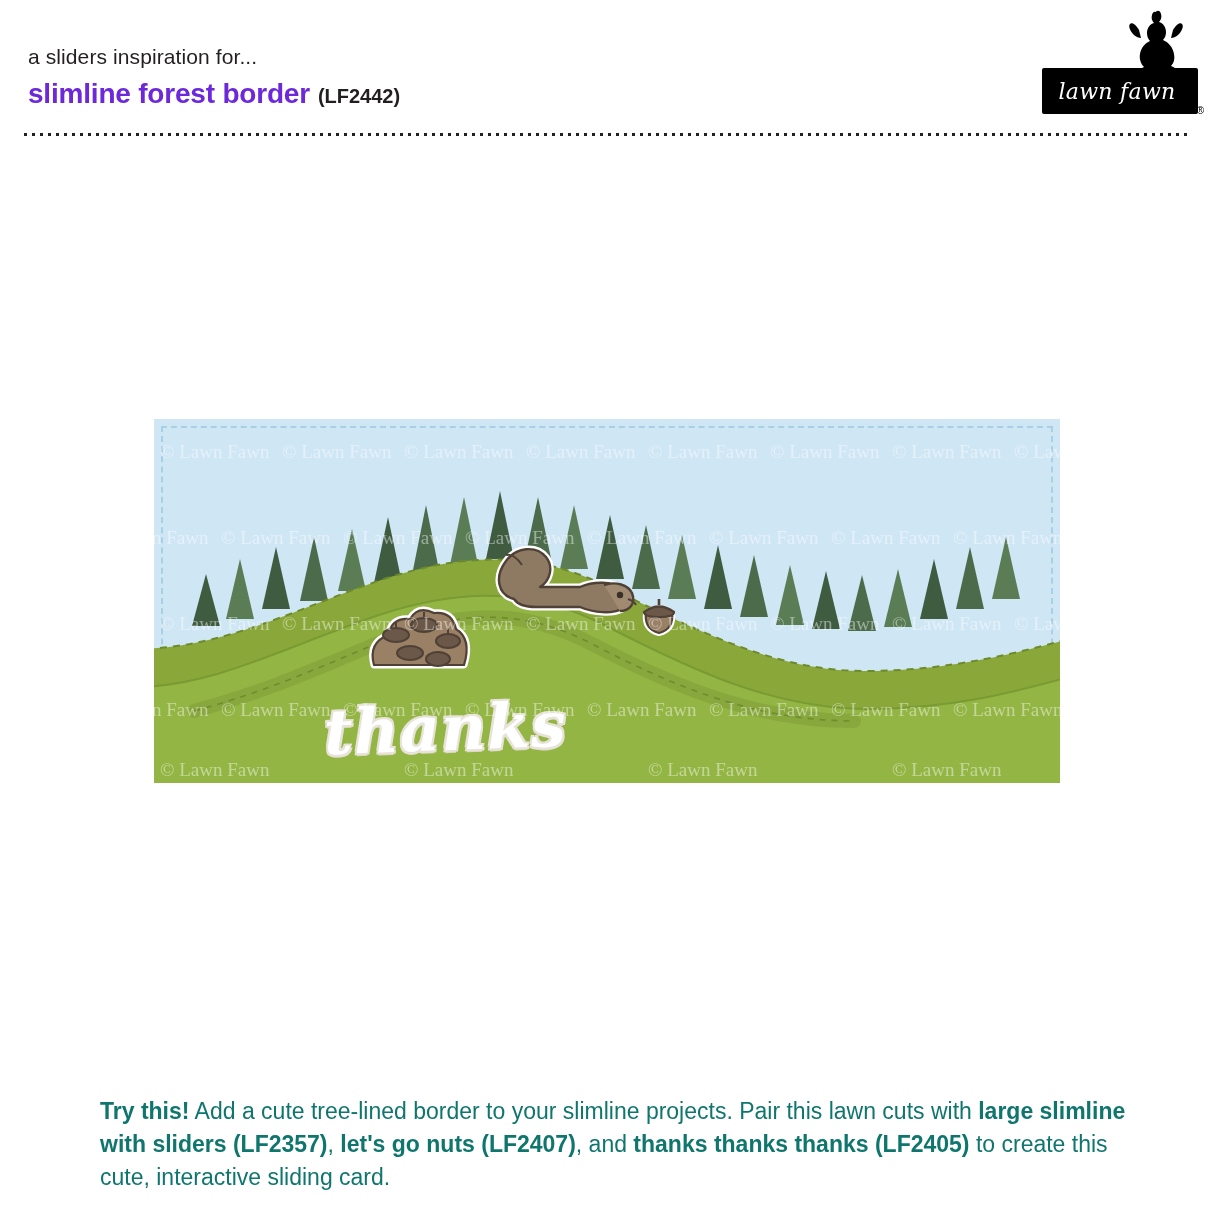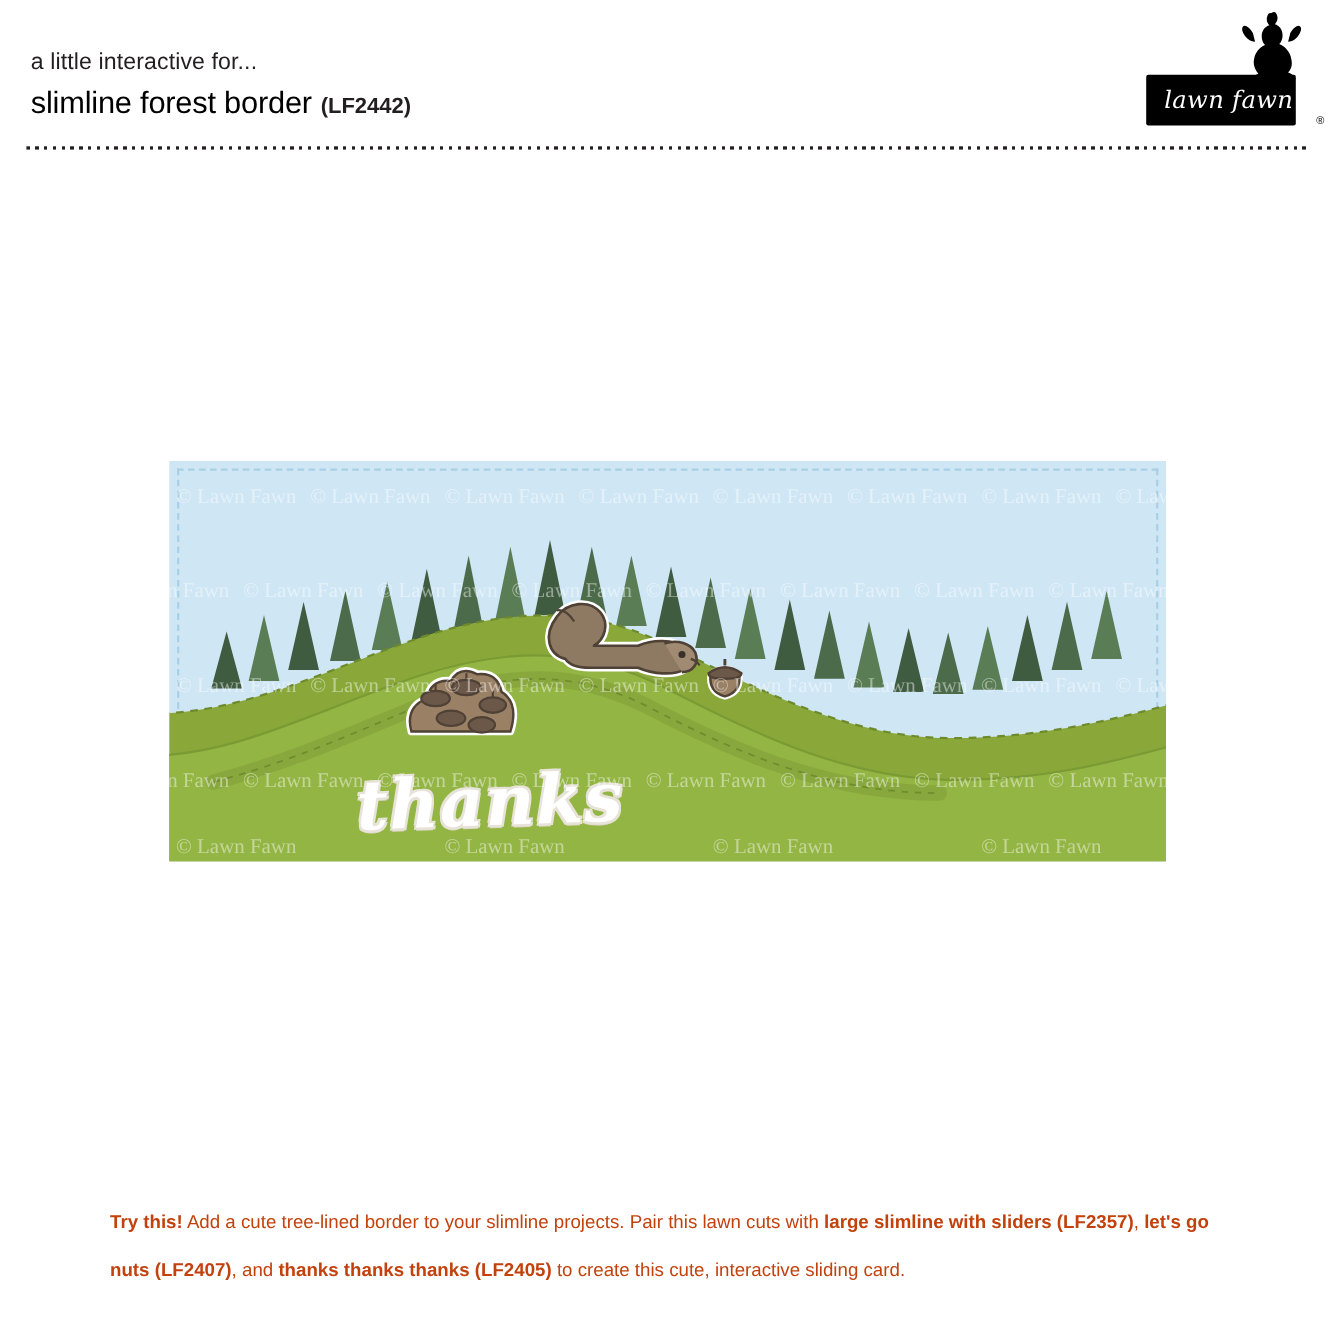--- a/index.html
+++ b/index.html
@@ -31,22 +31,22 @@
   }
   #header-title-row {
     position: absolute;
     left: 28px; top: 78px;
     display: flex;
     align-items: baseline;
     gap: 8px;
   }
   #header-title {
     font-size: 28px;
-    font-weight: normal;
-    color: #000000;
+    font-weight: bold;
+    color: #6d28d9;
     letter-spacing: -0.2px;
   }
   #header-sku {
     font-size: 20px;
     font-weight: bold;
     color: #231f20;
   }
 
   
   #logo {
@@ -60,21 +60,21 @@
     position: absolute;
     right: 8px;
     top: 0px;
     width: 56px;
     height: 62px;
   }
   #logo-wordmark {
     position: absolute;
     left: 0;
     top: 58px;
-    width: 136px;
+    width: 156px;
     height: 46px;
     background: #000000;
     border-radius: 2px;
   }
   #logo-wordmark-text {
     position: absolute;
     left: 0; top: 0;
     width: 150px;
     height: 46px;
     display: flex;
@@ -204,31 +204,31 @@
   }
 
   
   #footer {
     position: absolute;
     left: 100px;
     top: 1072px;
     width: 1035px;
   }
   #footer-text {
-    font-size: 17px;
-    line-height: 44px;
-    color: #c2410c;
+    font-size: 23px;
+    line-height: 33px;
+    color: #0f766e;
   }
   #footer-text b { font-weight: bold; }
 </style>
 </head>
 <body>
 
 <div id="header">
-  <div id="header-eyebrow">a little interactive for...</div>
+  <div id="header-eyebrow">a sliders inspiration for...</div>
   <div id="header-title-row">
     <span id="header-title">slimline forest border</span>
     <span id="header-sku">(LF2442)</span>
   </div>
 
   <div id="logo">
     <svg id="logo-fawn" viewBox="0 0 56 62">
       <g fill="#000000">
         <path d="M30 4 c-2 -3 -5 -3 -6 1 c-1 3 0 6 2 8 c-4 1 -7 5 -7 10 c0 3 1 6 3 8 c-5 2 -9 7 -10 13 c-1 5 1 10 4 13 c-3 1 -5 3 -6 5 l3 0 c2 -2 4 -3 7 -3 l18 0 c4 0 7 1 9 3 l3 0 c-1 -3 -4 -5 -7 -6 c3 -3 4 -7 3 -12 c-1 -7 -6 -12 -11 -14 c2 -2 3 -5 3 -8 c0 -5 -3 -9 -7 -10 c2 -2 3 -5 2 -8 c-1 -4 -4 -4 -6 -1 z"></path>
         <path d="M11 20 c-3 -5 -7 -8 -9 -6 c-2 2 0 7 4 11 c2 2 5 3 7 3 z"></path>

